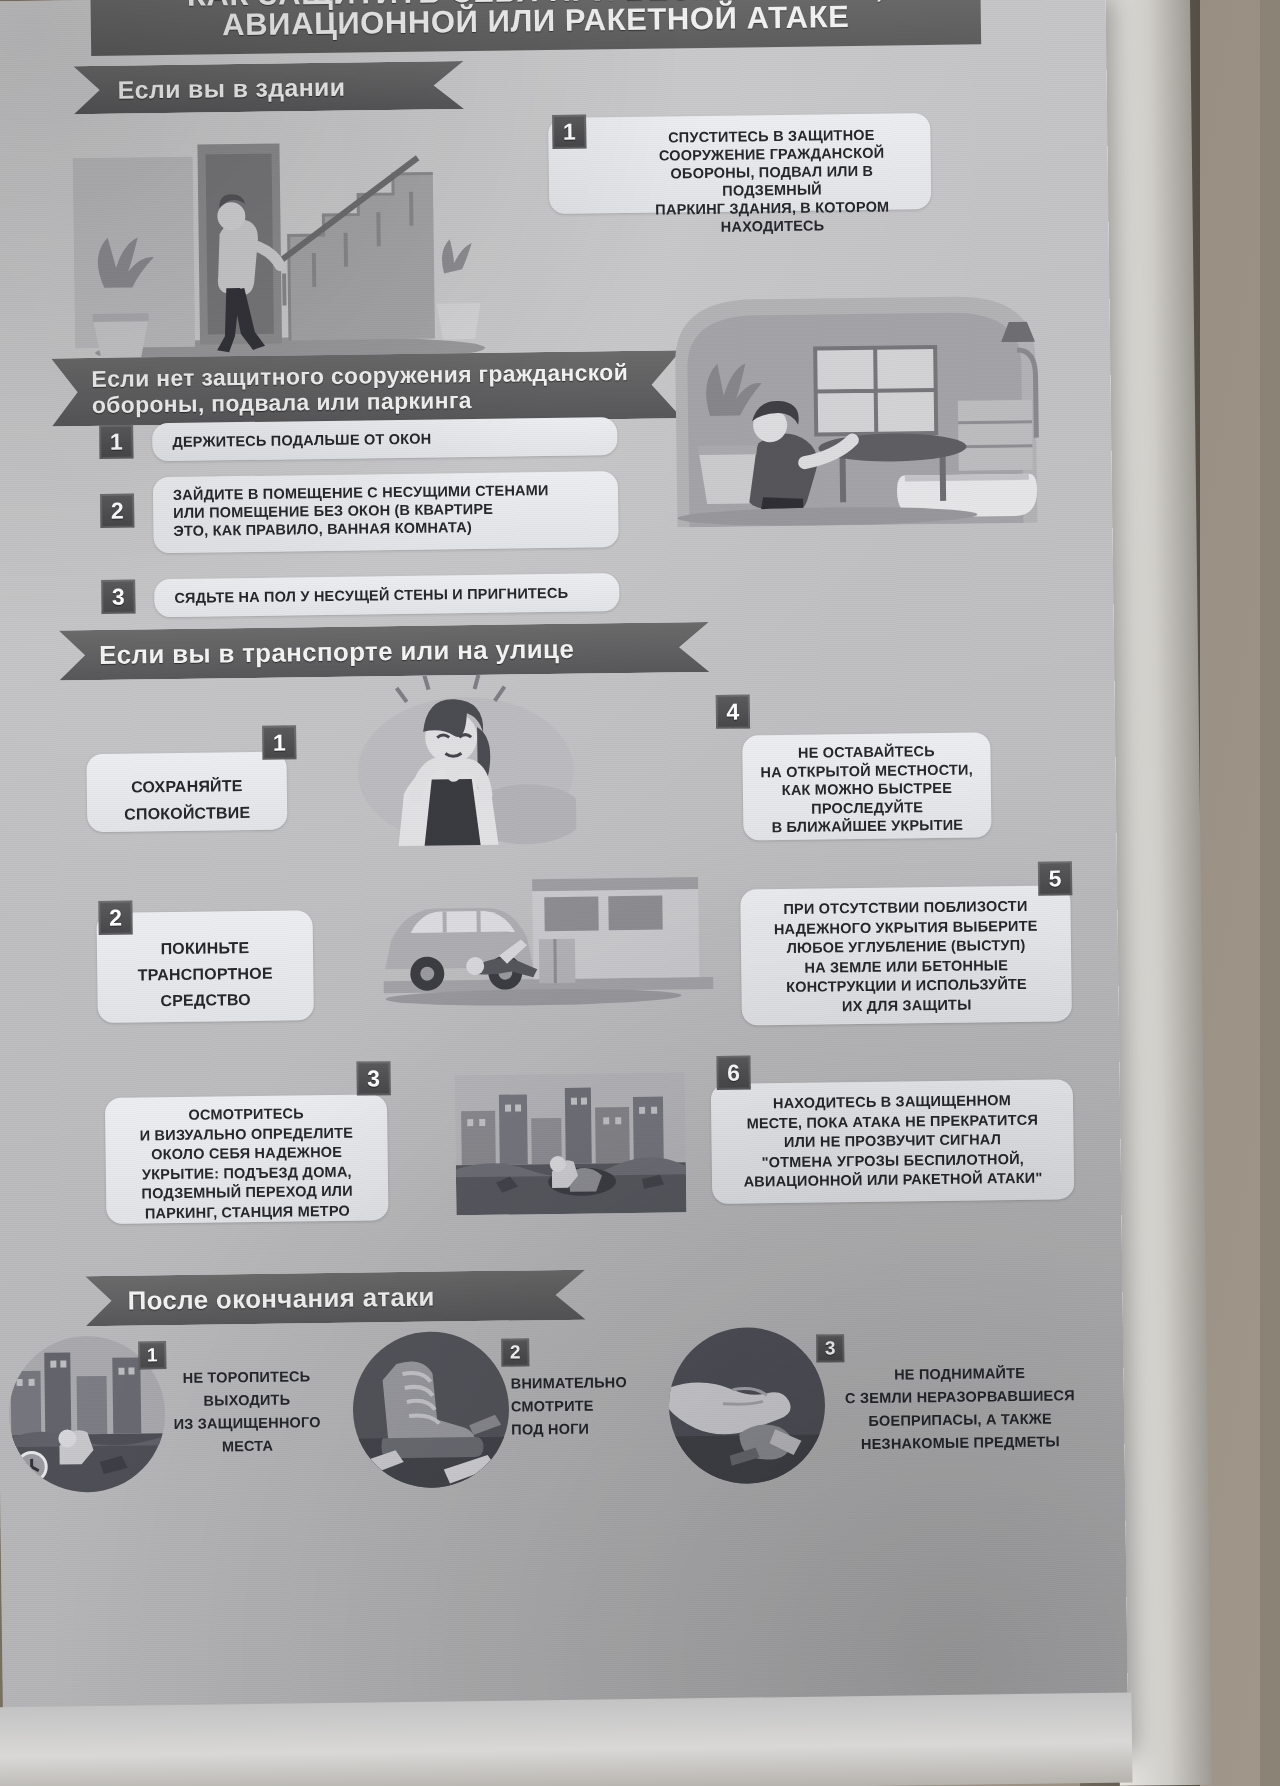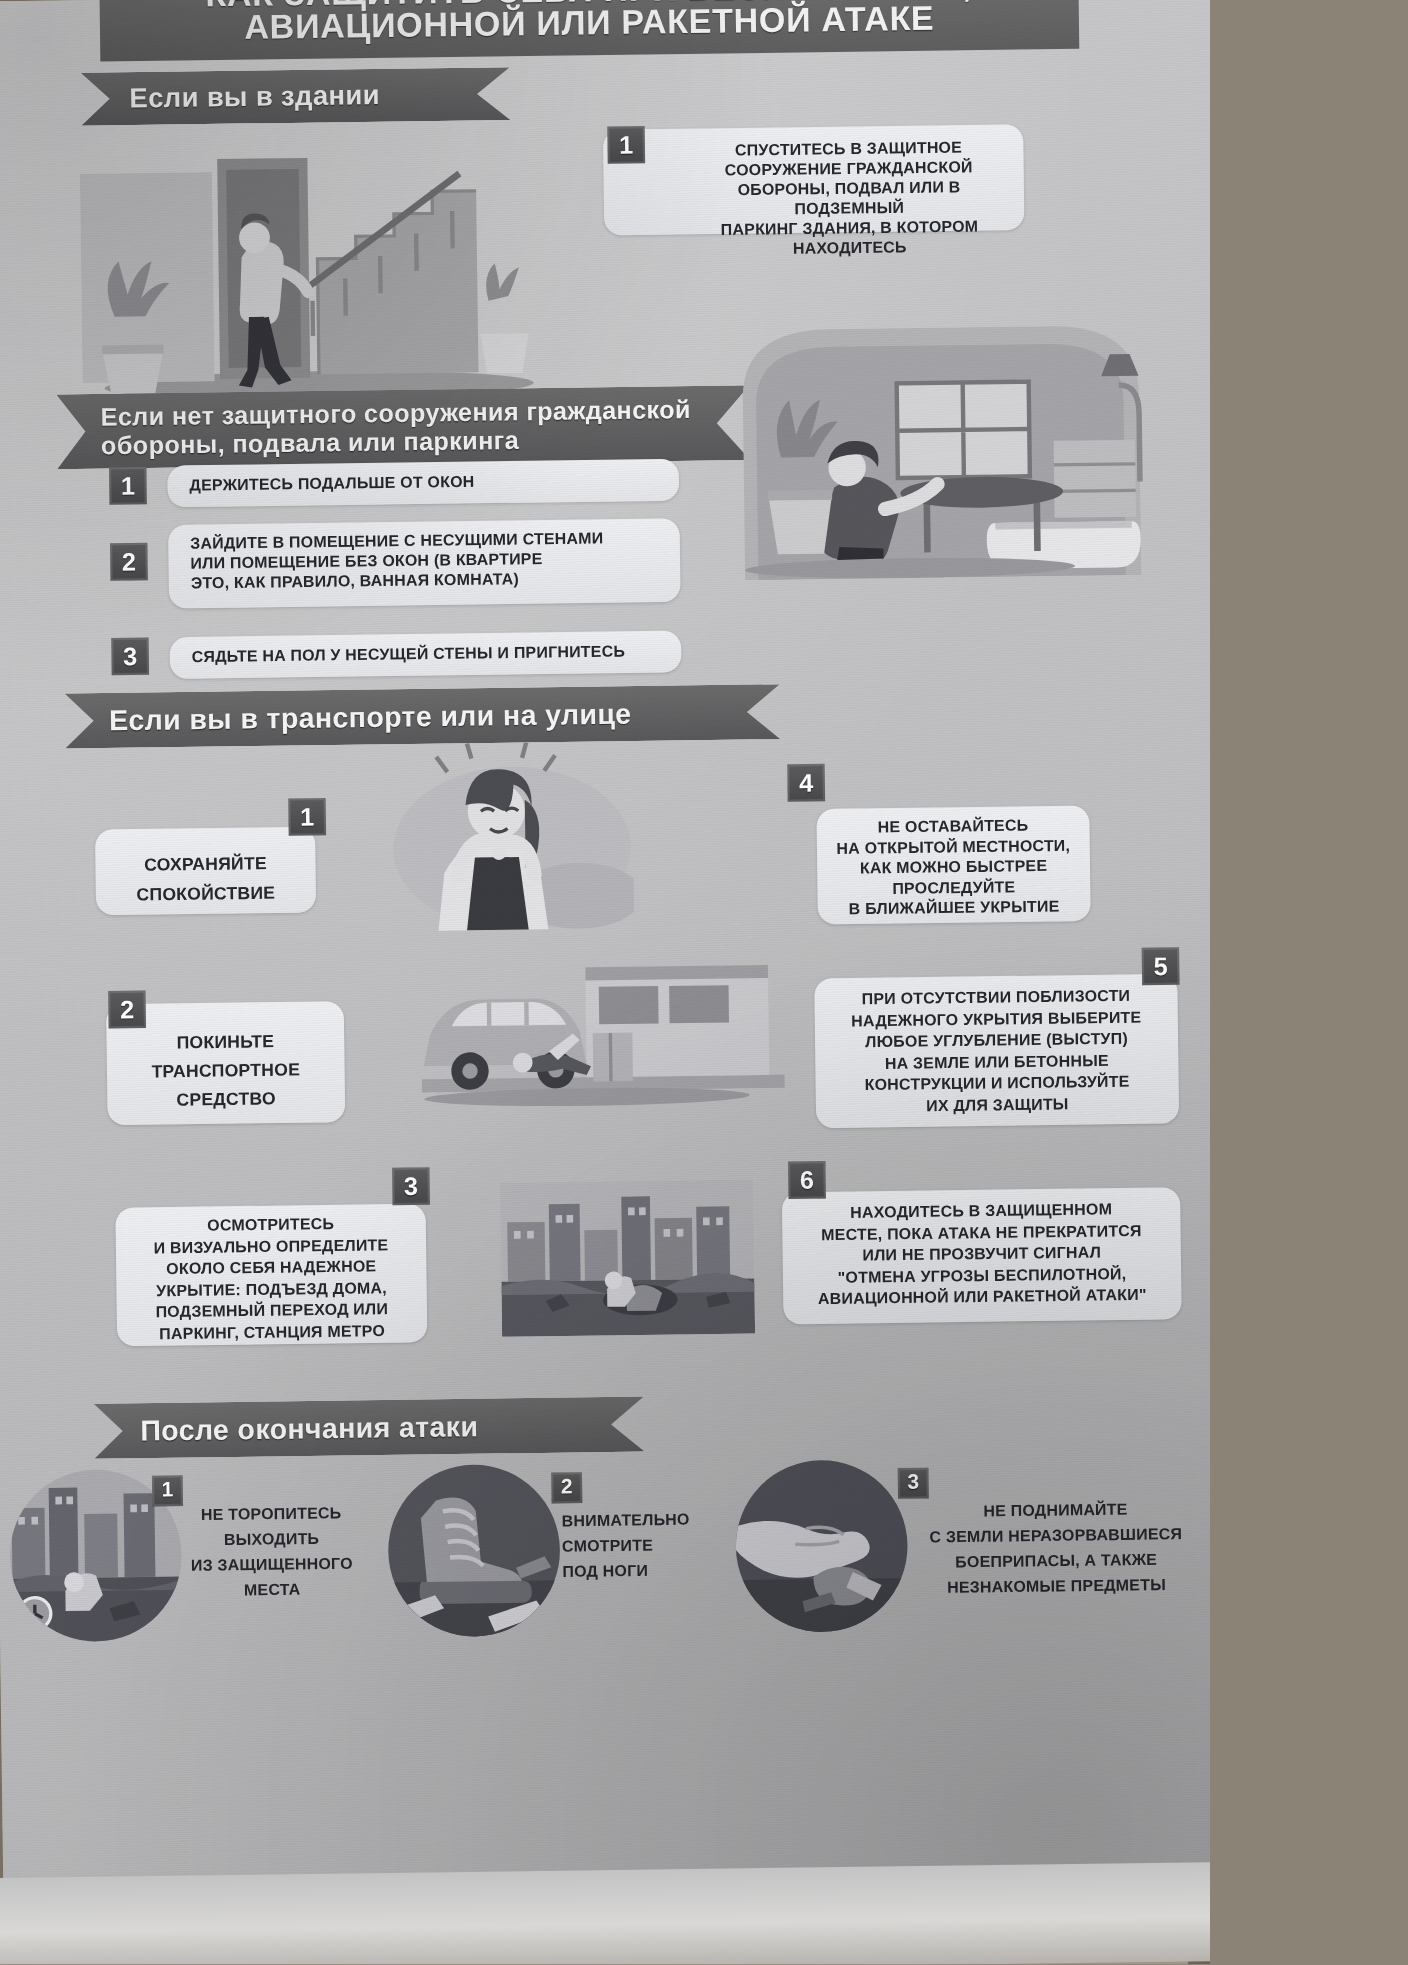--- a/index.html
+++ b/index.html
@@ -2,21 +2,21 @@
 <html><head>
 <meta charset="utf-8">
 <style>
   * { box-sizing: border-box; margin: 0; padding: 0; }
   html, body {
     width: 1280px; height: 1786px;
     background: #8a8376;
     font-family: "Liberation Sans", sans-serif;
     overflow: hidden;
   }
-  #stage { position: relative; width: 1100px; height: 1786px; overflow: hidden;
+  #stage { position: relative; width: 1260px; height: 1786px; overflow: hidden;
     background: linear-gradient(100deg,#7d7365 0%,#8d8476 40%,#a0968a 100%); }
 
   
   .desk-warm { position:absolute; left:600px; top:-10px; width:560px; height:34px;
     background: linear-gradient(180deg,#b07a42,#8c5c30); transform: rotate(-1.1deg);
     filter: blur(1px); }
   .desk-dark { position:absolute; left:1080px; top:0; width:120px; height:1786px;
     background: linear-gradient(90deg,#6e665a,#554f46); }
   .page-edge-right { position:absolute; left:1098px; top:0; width:92px; height:1786px;
     background: linear-gradient(90deg,#e8e6e2,#cfcdc8 55%,#9d9a94); transform: rotate(-0.7deg);

